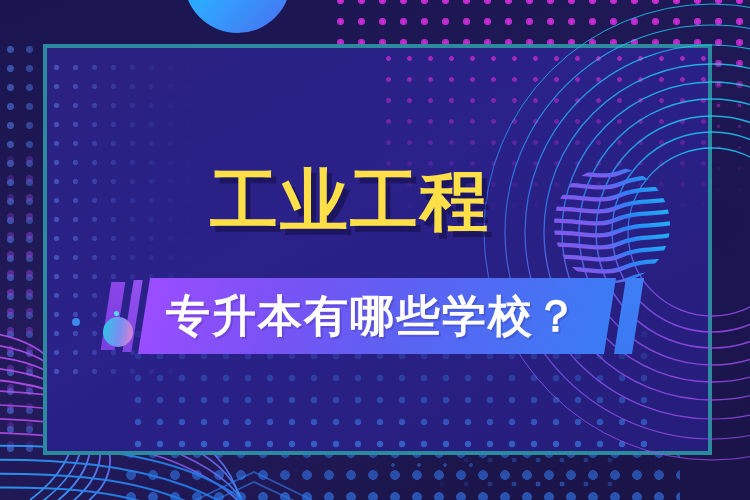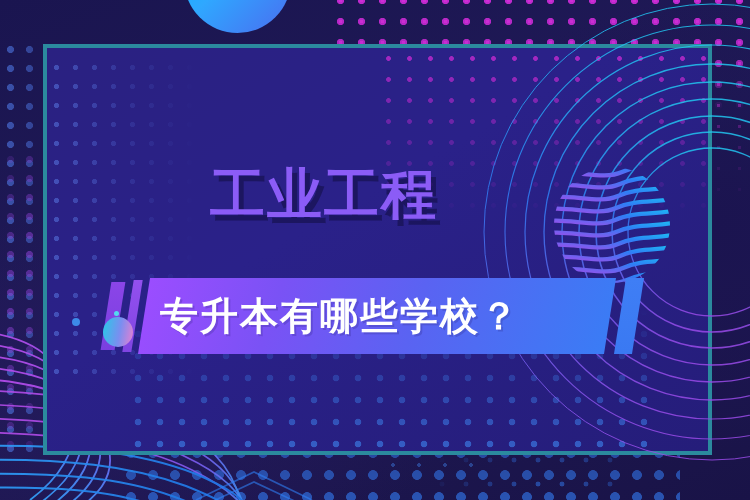--- a/index.html
+++ b/index.html
@@ -151,24 +151,24 @@
     left: 184px; top: -74px;
     width: 107px; height: 107px;
     border-radius: 50%;
     background: linear-gradient(135deg, #00b4ff 0%, #2fa8ff 45%, #4a6cf0 100%);
   }
 
   
   .title {
     position: absolute;
     left: 210px; top: 167px;
-    font-size: 55px;
+    font-size: 68px;
     line-height: 1;
     font-weight: bold;
-    color: #8b5cf6;
+    color: #fde047;
     letter-spacing: 2px;
     text-shadow: 5px 6px 0 rgba(12,8,48,0.45);
     white-space: nowrap;
   }
 
   
   .banner-wrap {
     position: absolute;
     left: 100px; top: 276px;
     width: 560px; height: 80px;
@@ -195,27 +195,28 @@
   .bar-c {
     position: absolute;
     left: 520px; top: 2px;
     width: 18px; height: 76px;
     background: linear-gradient(180deg, #3f7ef5 0%, #3a79f2 100%);
   }
   .banner-text {
     position: absolute;
     left: 160px; top: 285px;
     width: 420px;
-    font-size: 38px;
+    font-size: 44px;
     line-height: 62px;
     font-weight: bold;
     color: #ffffff;
     letter-spacing: 2px;
     white-space: nowrap;
     text-shadow: 2px 2px 0 rgba(40,30,120,0.22);
+    text-align: right;
   }
   .mini-circle {
     position: absolute;
     left: 103px; top: 317px;
     width: 30px; height: 30px;
     border-radius: 50%;
     background: linear-gradient(100deg, #27c9e8 0%, #7b8ef0 55%, #e87fd0 100%);
   }
   .mini-dot {
     position: absolute;

